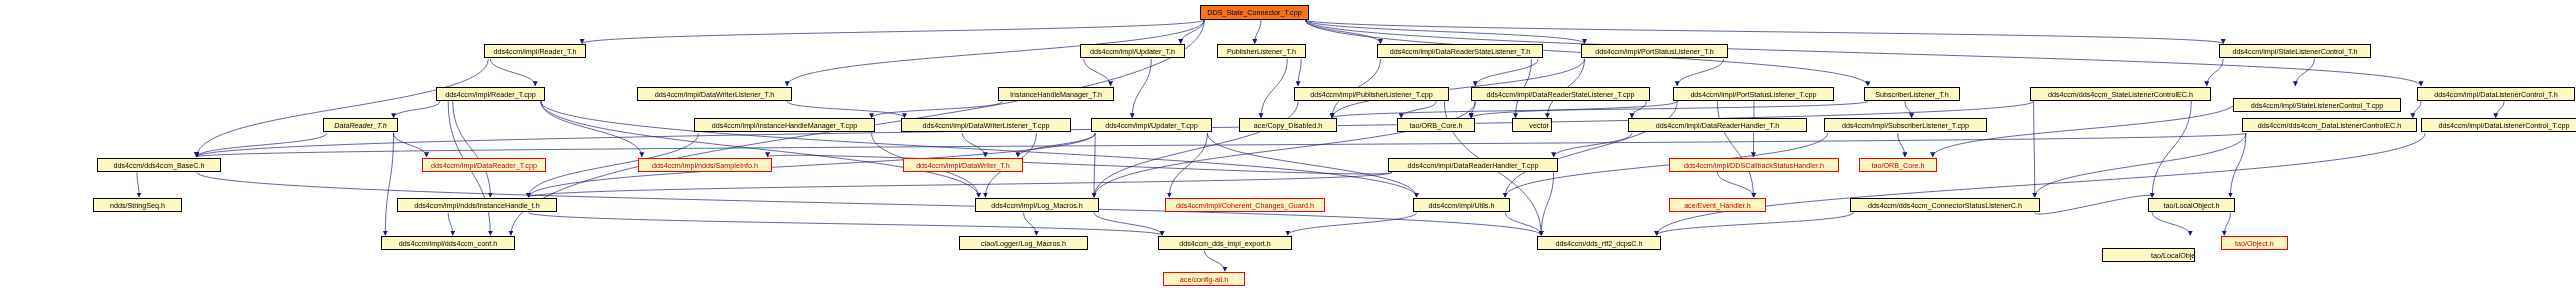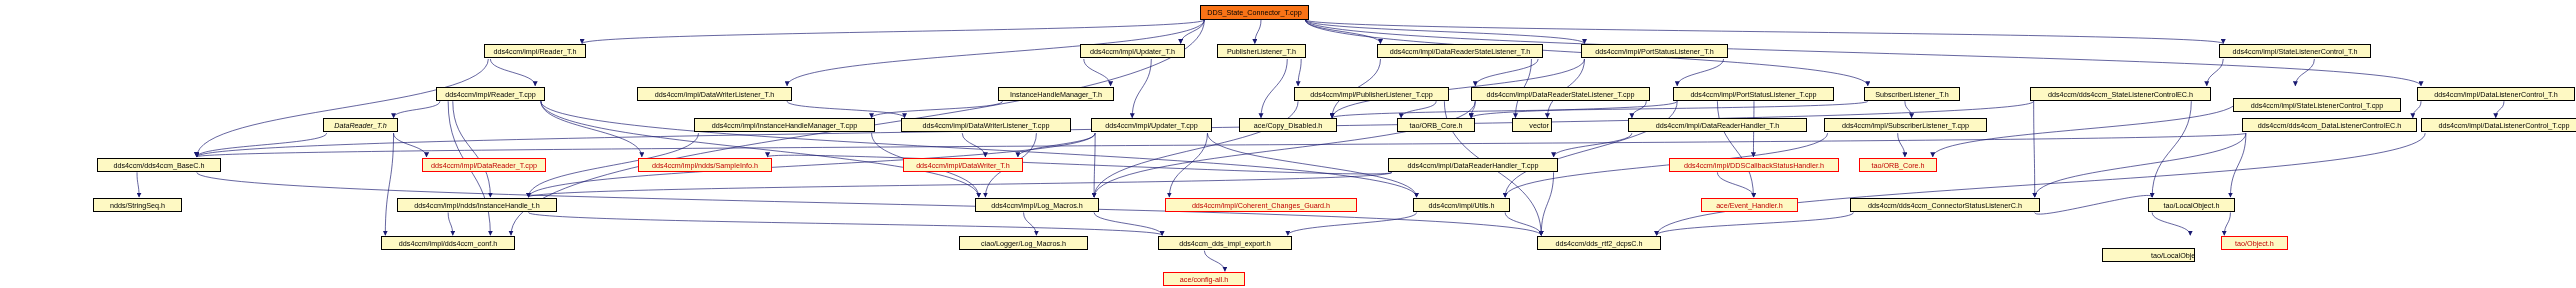--- a/index.html
+++ b/index.html
@@ -176,23 +176,23 @@
       <div class="node" title="dds4ccm/dds4ccm_BaseC.h" style="left: 77px; top: 158px; width: 124px; margin-left: 20px;">dds4ccm/dds4ccm_BaseC.h</div>
       <div class="node truncated" title="dds4ccm/impl/DataReader_T.cpp" style="left: 422px; top: 158px; width: 124px;">dds4ccm/impl/DataReader_T.cpp</div>
       <div class="node truncated" title="dds4ccm/impl/ndds/SampleInfo.h" style="left: 638px; top: 158px; width: 134px;">dds4ccm/impl/ndds/SampleInfo.h</div>
       <div class="node truncated" title="dds4ccm/impl/DataWriter_T.h" style="left: 903px; top: 158px; width: 120px;">dds4ccm/impl/DataWriter_T.h</div>
       <div class="node" title="dds4ccm/impl/DataReaderHandler_T.cpp" style="left: 1388px; top: 158px; width: 170px;">dds4ccm/impl/DataReaderHandler_T.cpp</div>
       <div class="node truncated" title="dds4ccm/impl/DDSCallbackStatusHandler.h" style="left: 1669px; top: 158px; width: 170px;">dds4ccm/impl/DDSCallbackStatusHandler.h</div>
       <div class="node truncated" title="tao/ORB_Core.h" style="left: 1859px; top: 158px; width: 78px;">tao/ORB_Core.h</div>
       <div class="node" title="ndds/StringSeq.h" style="left: 93px; top: 198px; width: 89px;">ndds/StringSeq.h</div>
       <div class="node" title="dds4ccm/impl/ndds/InstanceHandle_t.h" style="left: 373px; top: 198px; width: 160px; margin-left: 24px;">dds4ccm/impl/ndds/InstanceHandle_t.h</div>
       <div class="node" title="dds4ccm/impl/Log_Macros.h" style="left: 975px; top: 198px; width: 124px;">dds4ccm/impl/Log_Macros.h</div>
-      <div class="node truncated" title="dds4ccm/impl/Coherent_Changes_Guard.h" style="left: 1165px; top: 198px; width: 192px;">dds4ccm/impl/Coherent_Changes_Guard.h</div>
+      <div class="node truncated" title="dds4ccm/impl/Coherent_Changes_Guard.h" style="left: 1165px; top: 198px; width: 160px;">dds4ccm/impl/Coherent_Changes_Guard.h</div>
       <div class="node" title="dds4ccm/impl/Utils.h" style="left: 1413px; top: 198px; width: 97px;">dds4ccm/impl/Utils.h</div>
-      <div class="node truncated" title="ace/Event_Handler.h" style="left: 1669px; top: 198px; width: 97px; margin-left: 32px;">ace/Event_Handler.h</div>
+      <div class="node truncated" title="ace/Event_Handler.h" style="left: 1669px; top: 198px; width: 97px;">ace/Event_Handler.h</div>
       <div class="node" title="dds4ccm/dds4ccm_ConnectorStatusListenerC.h" style="left: 1850px; top: 198px; width: 190px;">dds4ccm/dds4ccm_ConnectorStatusListenerC.h</div>
       <div class="node" title="tao/LocalObject.h" style="left: 2148px; top: 198px; width: 87px;">tao/LocalObject.h</div>
       <div class="node" title="dds4ccm/impl/dds4ccm_conf.h" style="left: 381px; top: 236px; width: 134px;">dds4ccm/impl/dds4ccm_conf.h</div>
       <div class="node" title="ciao/Logger/Log_Macros.h" style="left: 959px; top: 236px; width: 129px;">ciao/Logger/Log_Macros.h</div>
       <div class="node" title="dds4ccm_dds_impl_export.h" style="left: 1158px; top: 236px; width: 134px;">dds4ccm_dds_impl_export.h</div>
       <div class="node" title="dds4ccm/dds_rtf2_dcpsC.h" style="left: 1537px; top: 236px; width: 124px;">dds4ccm/dds_rtf2_dcpsC.h</div>
       <div class="node" title="tao/LocalObject.inl" style="left: 2102px; top: 248px; width: 93px; padding-left: 48px;">tao/LocalObject.inl</div>
       <div class="node truncated" title="tao/Object.h" style="left: 2221px; top: 236px; width: 67px;">tao/Object.h</div>
       <div class="node truncated" title="ace/config-all.h" style="left: 1163px; top: 272px; width: 82px;">ace/config-all.h</div>
     </div>

